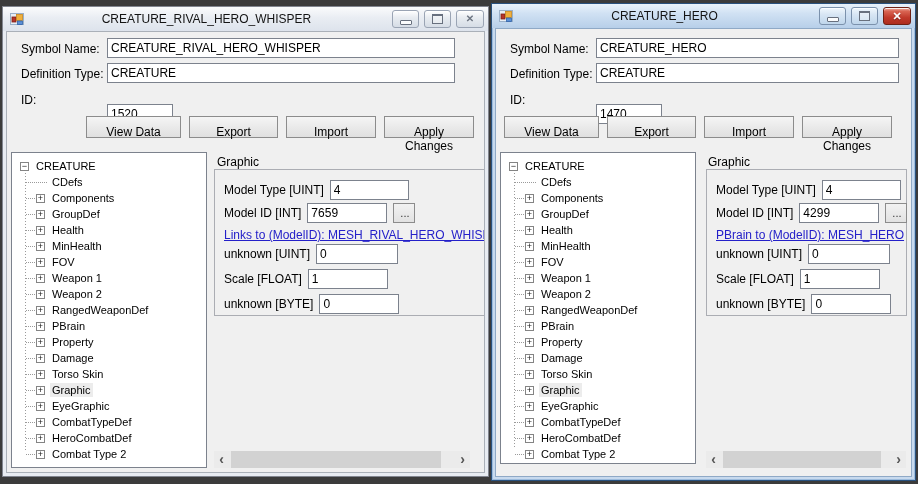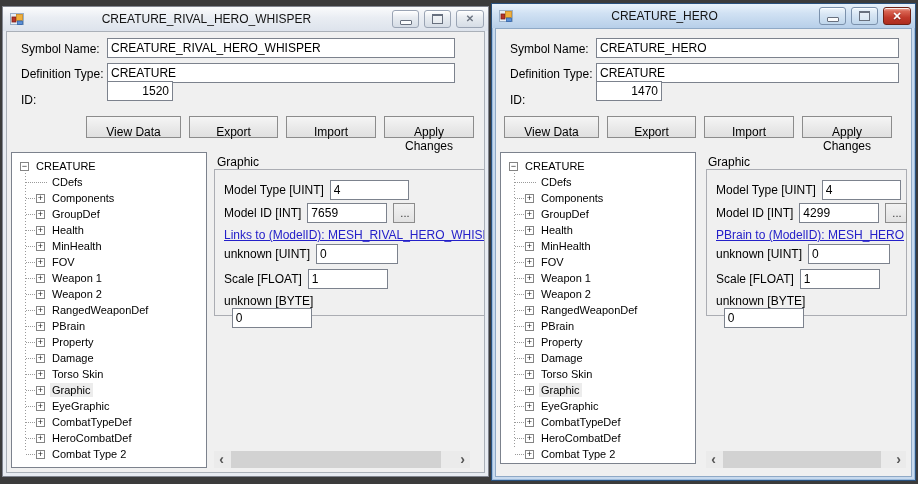--- a/index.html
+++ b/index.html
@@ -52,21 +52,21 @@
   .lbl{position:absolute;font-size:12px;color:#000;white-space:nowrap;}
   .lbl-symbol{left:14px;top:10px;}
   .lbl-def{left:14px;top:35px;}
   .lbl-id{left:14px;top:61px;}
   .tb{position:absolute;box-sizing:border-box;height:20px;
     border:1px solid #7c828d;background:#fff;font-family:"Liberation Sans",sans-serif;
     font-size:12px;color:#000;padding:1px 3px;}
   .tb-symbol{left:100px;top:6px;width:348px;}
   .tb-def{left:100px;top:31px;width:348px;}
   .win-b .tb-symbol,.win-b .tb-def{width:303px;}
-  .tb-id{left:100px;top:49px;width:66px;text-align:right;}
+  .tb-id{left:100px;top:72px;width:66px;}
 
   .btn-row{position:absolute;left:0;right:0;top:84px;display:flex;gap:8px;}
   .win-a .btn-row{padding-left:79px;}
   .win-b .btn-row{padding-left:8px;}
   .btn{height:22px;box-sizing:border-box;border:1px solid #8c8c8c;
     background:linear-gradient(#f5f5f5,#e9e9e9 55%,#e0e0e0);
     font-family:"Liberation Sans",sans-serif;font-size:12px;color:#000;padding:8px;}
   .btn-viewdata{width:95px;}.btn-export{width:89px;}
   .btn-import{width:90px;}.btn-apply{width:90px;}
 
@@ -99,21 +99,21 @@
   .win-b .groupbox{left:210px;width:201px;}
   .grow{position:absolute;left:9px;display:flex;align-items:center;white-space:nowrap;}
   .grow .glabel{font-size:12px;color:#000;margin-right:6px;}
   .grow .tbg{position:static;height:20px;box-sizing:border-box;border:1px solid #7c828d;
     background:#fff;font-family:"Liberation Sans",sans-serif;font-size:12px;padding:1px 3px;}
   .row-modeltype{top:10px;}
   .row-modelid{top:33px;}
   .row-link{top:58px;}
   .row-uuint{top:74px;}
   .row-scale{top:99px;}
-  .row-ubyte{top:124px;flex-direction:column;}
+  .row-ubyte{top:124px;}
   .w79{width:79px;}.w80{width:80px;}.w82{width:82px;}
   .browse-btn{width:22px;height:20px;margin-left:6px;border:1px solid #8c8c8c;
     background:linear-gradient(#f2f2f2,#e2e2e2);font-size:11px;line-height:1;
     font-family:"Liberation Sans",sans-serif;color:#333;}
   .glink{font-size:12px;color:#2420c9;text-decoration:underline;cursor:pointer;}
 
   
   .hscroll{position:absolute;top:419px;height:17px;display:flex;align-items:center;
     background:#ebebeb;}
   .win-a .hscroll{left:207px;width:256px;}

